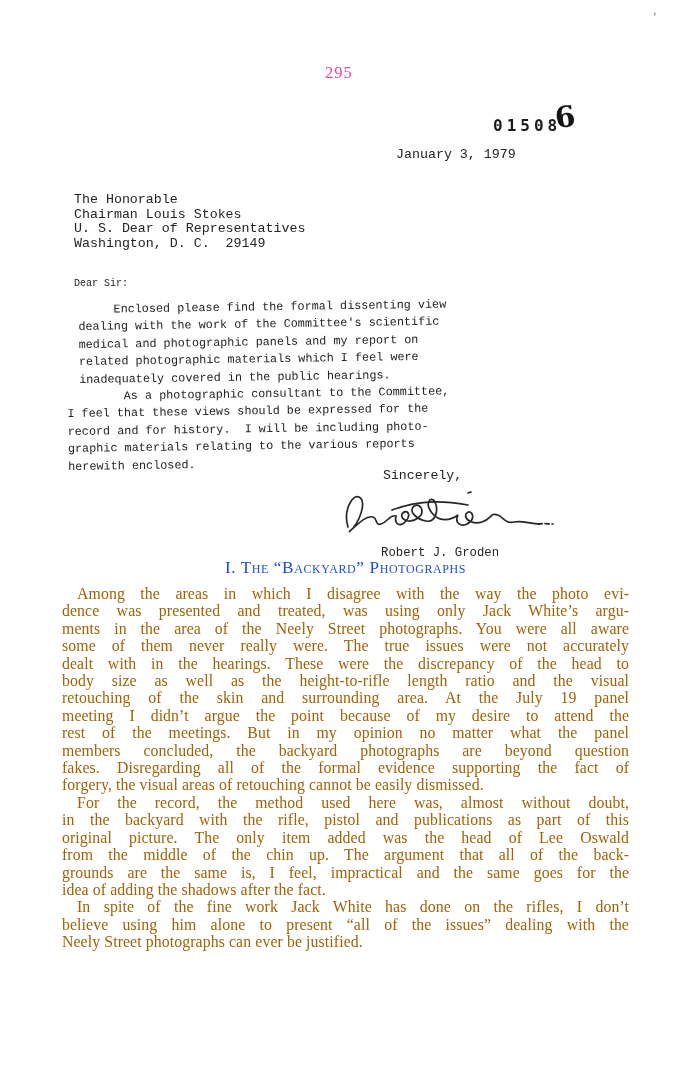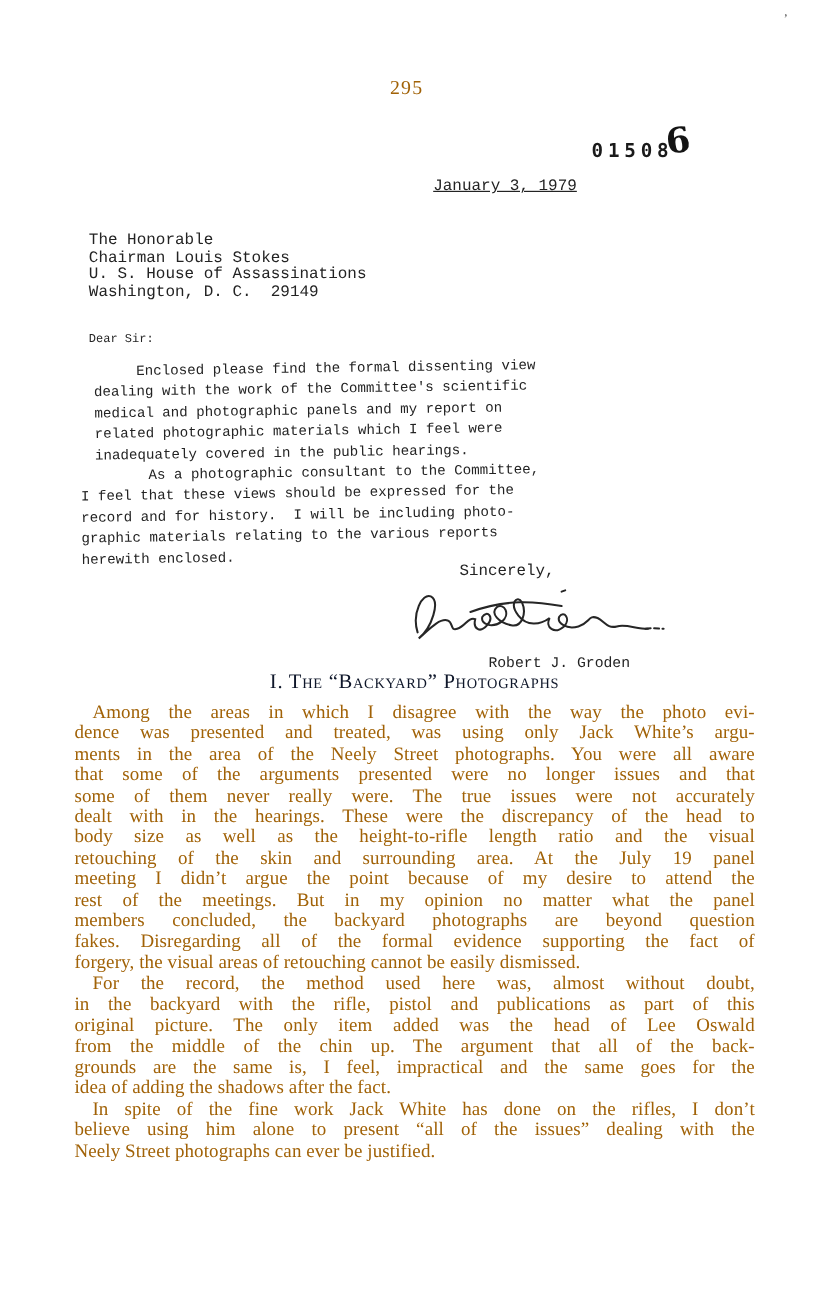--- a/index.html
+++ b/index.html
@@ -22,27 +22,27 @@
 
   
   .stamp-digits {
     font-family:"DejaVu Sans Mono",monospace; font-weight:bold;
     font-size:16px; letter-spacing:4px; color:#1a1a1a;
   }
   .stamp-six {
     font-family:"DejaVu Serif",serif; font-weight:bold; font-size:29px;
     color:#141414; transform:rotate(-8deg); display:inline-block;
   }
-  .page-number { font-size:16.5px; letter-spacing:1px; color:#a16207; }
+  .page-number { font-size:16.5px; letter-spacing:1px; color:#ec4899; }
   .corner-mark { font-size:11px; color:#4a4a4a; }
 
   
   .report-heading {
     width:567px; text-align:center; font-variant:small-caps;
-    font-size:17.2px; letter-spacing:0.6px; color:#0f172a; font-weight:normal;
+    font-size:17.2px; letter-spacing:0.6px; color:#1d4ed8; font-weight:normal;
   }
   .report-body { width:567px; color:#a16207; }
   .print-para { margin:0; }
   .pline {
     font-size:15.8px; line-height:17.4px; letter-spacing:0.1px;
     text-align:justify; text-align-last:justify;
   }
   .pline.last { text-align-last:left; }
   .pline.first { text-indent:15px; }
 
@@ -54,26 +54,26 @@
 <div class="page">
 
   <div class="abs page-number" style="left:325px; top:63px;">295</div>
 
   <div class="abs corner-mark" style="left:653px; top:10px;">ʼ</div>
 
   <div class="abs" style="left:493px; top:104px;">
     <span class="stamp-digits">01508</span><span class="stamp-six" style="position:relative; top:-4px; left:-6px;">6</span>
   </div>
 
-  <div class="abs tw date" style="left:361px; top:147px;text-decoration:underline;">January 3, 1979</div>
+  <div class="abs tw date" style="left:396px; top:147px;">January 3, 1979</div>
 
   <div class="abs tw address" style="left:74px; top:193px;">
       <div class="tw-line">The Honorable</div>
       <div class="tw-line">Chairman Louis Stokes</div>
-      <div class="tw-line">U. S. House of Assassinations</div>
+      <div class="tw-line">U. S. Dear of Representatives</div>
       <div class="tw-line">Washington, D. C.  29149</div>
     </div>
 
   <div class="abs tw salutation" style="left:74px; top:278px;">Dear Sir:</div>
 
   <div class="abs tw letter-para tilt" style="left:78px; top:302px;">
       <div class="tw-line">     Enclosed please find the formal dissenting view</div>
       <div class="tw-line">dealing with the work of the Committee's scientific</div>
       <div class="tw-line">medical and photographic panels and my report on</div>
       <div class="tw-line">related photographic materials which I feel were</div>
@@ -94,30 +94,29 @@
     <svg class="sig-svg" width="215" height="50" viewBox="0 0 215 50">
       <g fill="none" stroke="#262626" stroke-width="1.7" stroke-linecap="round">
         <path d="M8,40 C3,24 12,7 19,10 C27,14 20,36 9,45 C17,38 26,28 33,30 C38,32 35,39 41,37 C48,35 50,27 56,29 C54,37 60,41 66,34 C72,27 66,21 62,27 C60,33 70,37 78,31 C86,25 80,15 74,19 C68,24 76,32 86,34 C95,36 99,24 95,15 C91,8 84,16 92,26 C99,35 110,34 118,28 C114,36 122,42 130,35 C136,29 130,21 126,27 C124,32 132,38 142,35 C152,32 150,25 158,28 C164,31 166,37 174,35 C182,33 190,37 200,37"></path>
         <path d="M52,23 C82,12 106,14 128,18"></path>
         <path d="M198,37 C204,36 209,37 213,37" stroke-dasharray="4,3"></path>
         <path d="M128,6 L131,5"></path>
       </g>
     </svg>
   </div>
 
-  <div class="abs tw typed-name" style="left:381px; top:546px;margin-left:26px;">Robert J. Groden</div>
+  <div class="abs tw typed-name" style="left:381px; top:546px;">Robert J. Groden</div>
 
   <div class="abs report-heading" style="left:62px; top:558px;">I. The “Backyard” Photographs</div>
 
   <div class="abs report-body" style="left:62px; top:585px;">
       <div class="print-para">
         <div class="pline first">Among the areas in which I disagree with the way the photo evi-</div>
         <div class="pline">dence was presented and treated, was using only Jack White’s argu-</div>
         <div class="pline">ments in the area of the Neely Street photographs. You were all aware</div>
-        <div class="pline">that some of the arguments presented were no longer issues and that</div>
         <div class="pline">some of them never really were. The true issues were not accurately</div>
         <div class="pline">dealt with in the hearings. These were the discrepancy of the head to</div>
         <div class="pline">body size as well as the height-to-rifle length ratio and the visual</div>
         <div class="pline">retouching of the skin and surrounding area. At the July 19 panel</div>
         <div class="pline">meeting I didn’t argue the point because of my desire to attend the</div>
         <div class="pline">rest of the meetings. But in my opinion no matter what the panel</div>
         <div class="pline">members concluded, the backyard photographs are beyond question</div>
         <div class="pline">fakes. Disregarding all of the formal evidence supporting the fact of</div>
         <div class="pline last">forgery, the visual areas of retouching cannot be easily dismissed.</div>
       </div>

